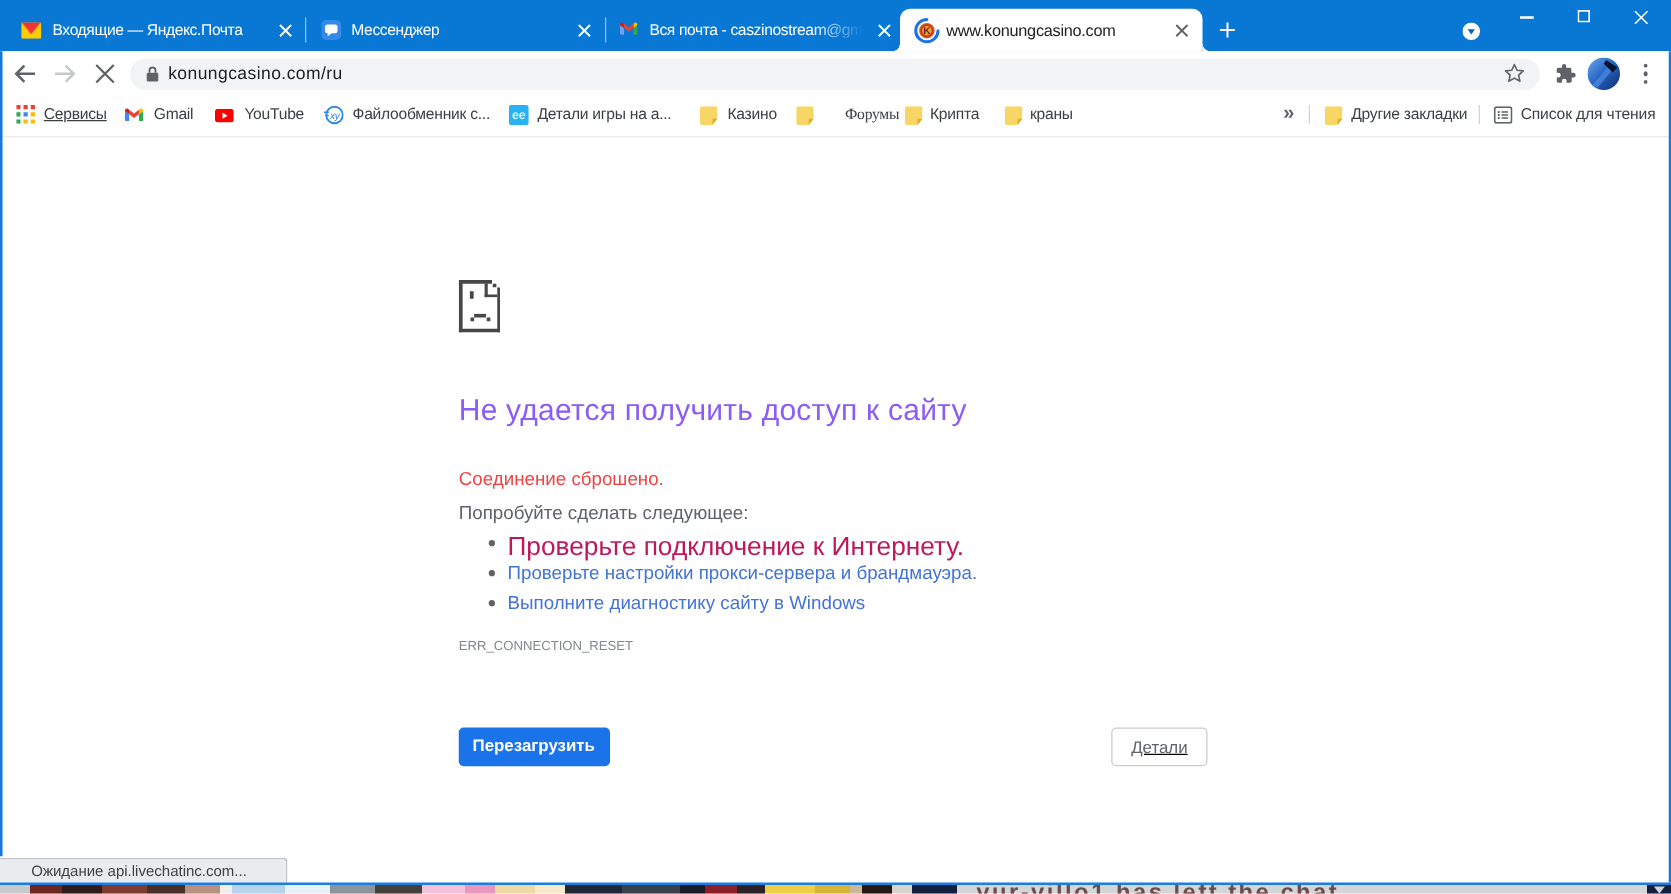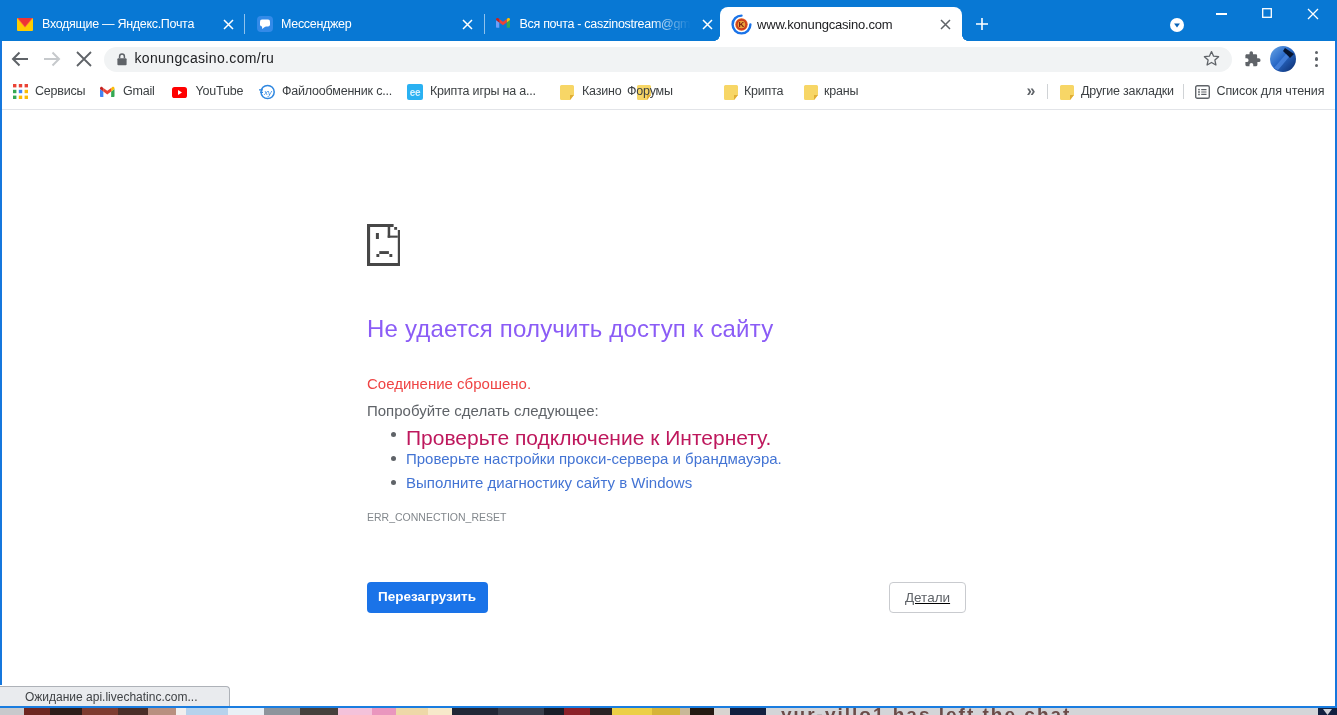--- a/index.html
+++ b/index.html
@@ -123,21 +123,21 @@
     <rect x="0" y="0" width="3.4" height="3.4" fill="#ea4335"></rect>
       <rect x="5.8" y="0" width="3.4" height="3.4" fill="#ea4335"></rect>
       <rect x="11.6" y="0" width="3.4" height="3.4" fill="#ea4335"></rect>
     <rect x="0" y="5.8" width="3.4" height="3.4" fill="#34a853"></rect>
       <rect x="5.8" y="5.8" width="3.4" height="3.4" fill="#4285f4"></rect>
       <rect x="11.6" y="5.8" width="3.4" height="3.4" fill="#fbbc04"></rect>
     <rect x="0" y="11.6" width="3.4" height="3.4" fill="#34a853"></rect>
       <rect x="5.8" y="11.6" width="3.4" height="3.4" fill="#fbbc04"></rect>
       <rect x="11.6" y="11.6" width="3.4" height="3.4" fill="#fbbc04"></rect>
   </svg>
-  <div class="abs" style="left:35px;top:9.4px;line-height:1;">Сервисы</div>
+  <div class="abs" style="left:35px;top:9.4px;line-height:1;text-decoration:underline;">Сервисы</div>
   <svg class="abs" style="left:100px;top:10px;" width="14.5" height="11" viewBox="0 0 49.4 37.1">
     <path d="M3.4 37.1h8V18.4L0 9.9v23.8c0 1.9 1.5 3.4 3.4 3.4z" fill="#4285f4"></path>
     <path d="M38 37.1h8c1.9 0 3.4-1.5 3.4-3.4V9.9L38 18.4z" fill="#34a853"></path>
     <path d="M38 6.2v12.2l11.4-8.5V7.9c0-4.2-4.8-6.6-8.2-4.1z" fill="#fbbc04"></path>
     <path d="M11.4 18.4V6.2l13.3 10 13.3-10v12.2l-13.3 10z" fill="#ea4335"></path>
     <path d="M0 7.9v2l11.4 8.5V6.2L8.2 3.8C4.8 1.3 0 3.7 0 7.9z" fill="#c5221f"></path>
   </svg>
   <div class="abs" style="left:123px;top:9.4px;line-height:1;">Gmail</div>
   <svg class="abs" style="left:171.5px;top:10.5px;" width="15" height="11" viewBox="0 0 15 11">
     <rect x="0" y="0" width="15" height="11" rx="2.6" fill="#f00"></rect>
@@ -147,32 +147,32 @@
   <svg class="abs" style="left:258.5px;top:8px;" width="16" height="16" viewBox="0 0 16 16">
     <circle cx="8.6" cy="8" r="6.6" fill="#fff" stroke="#2f87e0" stroke-width="1.5"></circle>
     <text x="8.8" y="11" font-size="8" font-style="italic" fill="#2f87e0" text-anchor="middle" font-family="Liberation Sans">xy</text>
     <path d="M0 5.8 L4 5.8 M1.2 8.4 L4 8.4" stroke="#2f87e0" stroke-width="1.2"></path>
   </svg>
   <div class="abs" style="left:282px;top:9.4px;line-height:1;">Файлообменник с...</div>
   <svg class="abs" style="left:407px;top:8px;" width="16" height="16" viewBox="0 0 16 16">
     <rect x="0" y="0" width="16" height="16" rx="2" fill="#2ab1f2"></rect>
     <text x="8" y="11.6" font-size="10" font-weight="bold" fill="#d6f2ff" text-anchor="middle" font-family="Liberation Sans">ee</text>
   </svg>
-  <div class="abs" style="left:430px;top:9.4px;line-height:1;">Крипта игры на а...</div>
+  <div class="abs" style="left:430px;top:9.4px;line-height:1;">Детали игры на а...</div>
 
   <svg class="abs" style="left:560px;top:8.5px;" width="14" height="15" viewBox="0 0 14 15">
       <path d="M1.5 0 L12.5 0 A1.5 1.5 0 0 1 14 1.5 L14 10 L10 15 L1.5 15 A1.5 1.5 0 0 1 0 13.5 L0 1.5 A1.5 1.5 0 0 1 1.5 0 Z" fill="#f7d666"></path>
       <path d="M14 10 L10 15 L10 10 Z" fill="#e0ae35"></path>
     </svg>
   <div class="abs" style="left:582px;top:9.4px;line-height:1;">Казино</div>
   <svg class="abs" style="left:637px;top:8.5px;" width="14" height="15" viewBox="0 0 14 15">
       <path d="M1.5 0 L12.5 0 A1.5 1.5 0 0 1 14 1.5 L14 10 L10 15 L1.5 15 A1.5 1.5 0 0 1 0 13.5 L0 1.5 A1.5 1.5 0 0 1 1.5 0 Z" fill="#f7d666"></path>
       <path d="M14 10 L10 15 L10 10 Z" fill="#e0ae35"></path>
     </svg>
-  <div class="abs" style="left:627px;top:9.4px;line-height:1;">Форумы</div>
+  <div class="abs" style="left:676px;top:9.4px;line-height:1;font-family:Liberation Serif, serif;">Форумы</div>
   <svg class="abs" style="left:724px;top:8.5px;" width="14" height="15" viewBox="0 0 14 15">
       <path d="M1.5 0 L12.5 0 A1.5 1.5 0 0 1 14 1.5 L14 10 L10 15 L1.5 15 A1.5 1.5 0 0 1 0 13.5 L0 1.5 A1.5 1.5 0 0 1 1.5 0 Z" fill="#f7d666"></path>
       <path d="M14 10 L10 15 L10 10 Z" fill="#e0ae35"></path>
     </svg>
   <div class="abs" style="left:744px;top:9.4px;line-height:1;">Крипта</div>
   <svg class="abs" style="left:804px;top:8.5px;" width="14" height="15" viewBox="0 0 14 15">
       <path d="M1.5 0 L12.5 0 A1.5 1.5 0 0 1 14 1.5 L14 10 L10 15 L1.5 15 A1.5 1.5 0 0 1 0 13.5 L0 1.5 A1.5 1.5 0 0 1 1.5 0 Z" fill="#f7d666"></path>
       <path d="M14 10 L10 15 L10 10 Z" fill="#e0ae35"></path>
     </svg>
   <div class="abs" style="left:824px;top:9.4px;line-height:1;">краны</div>

